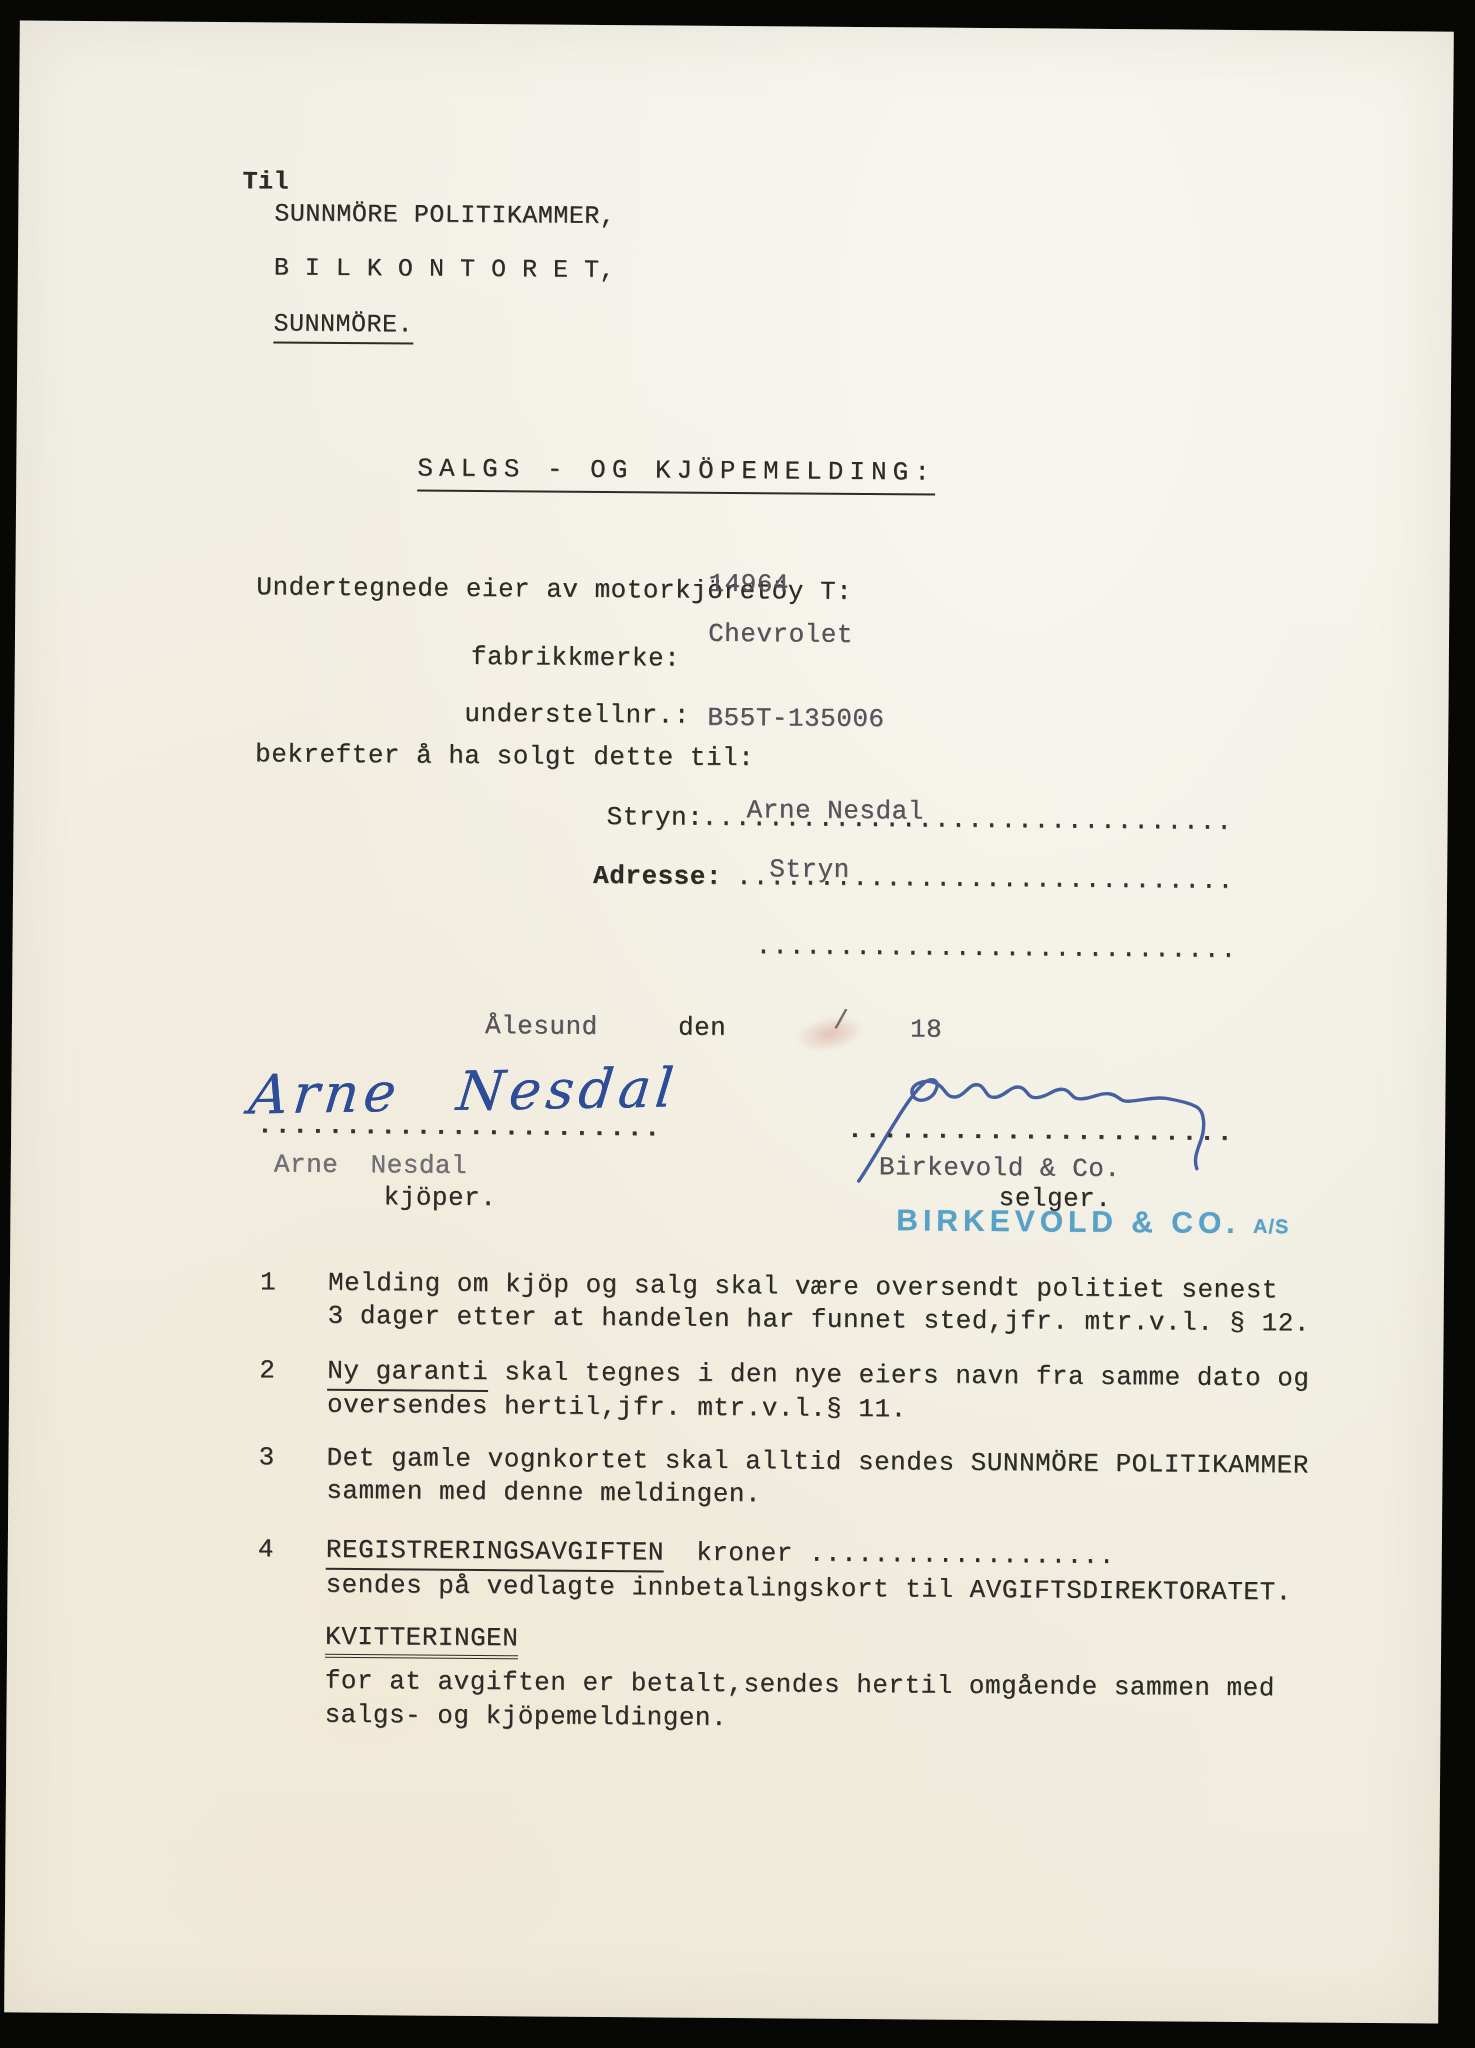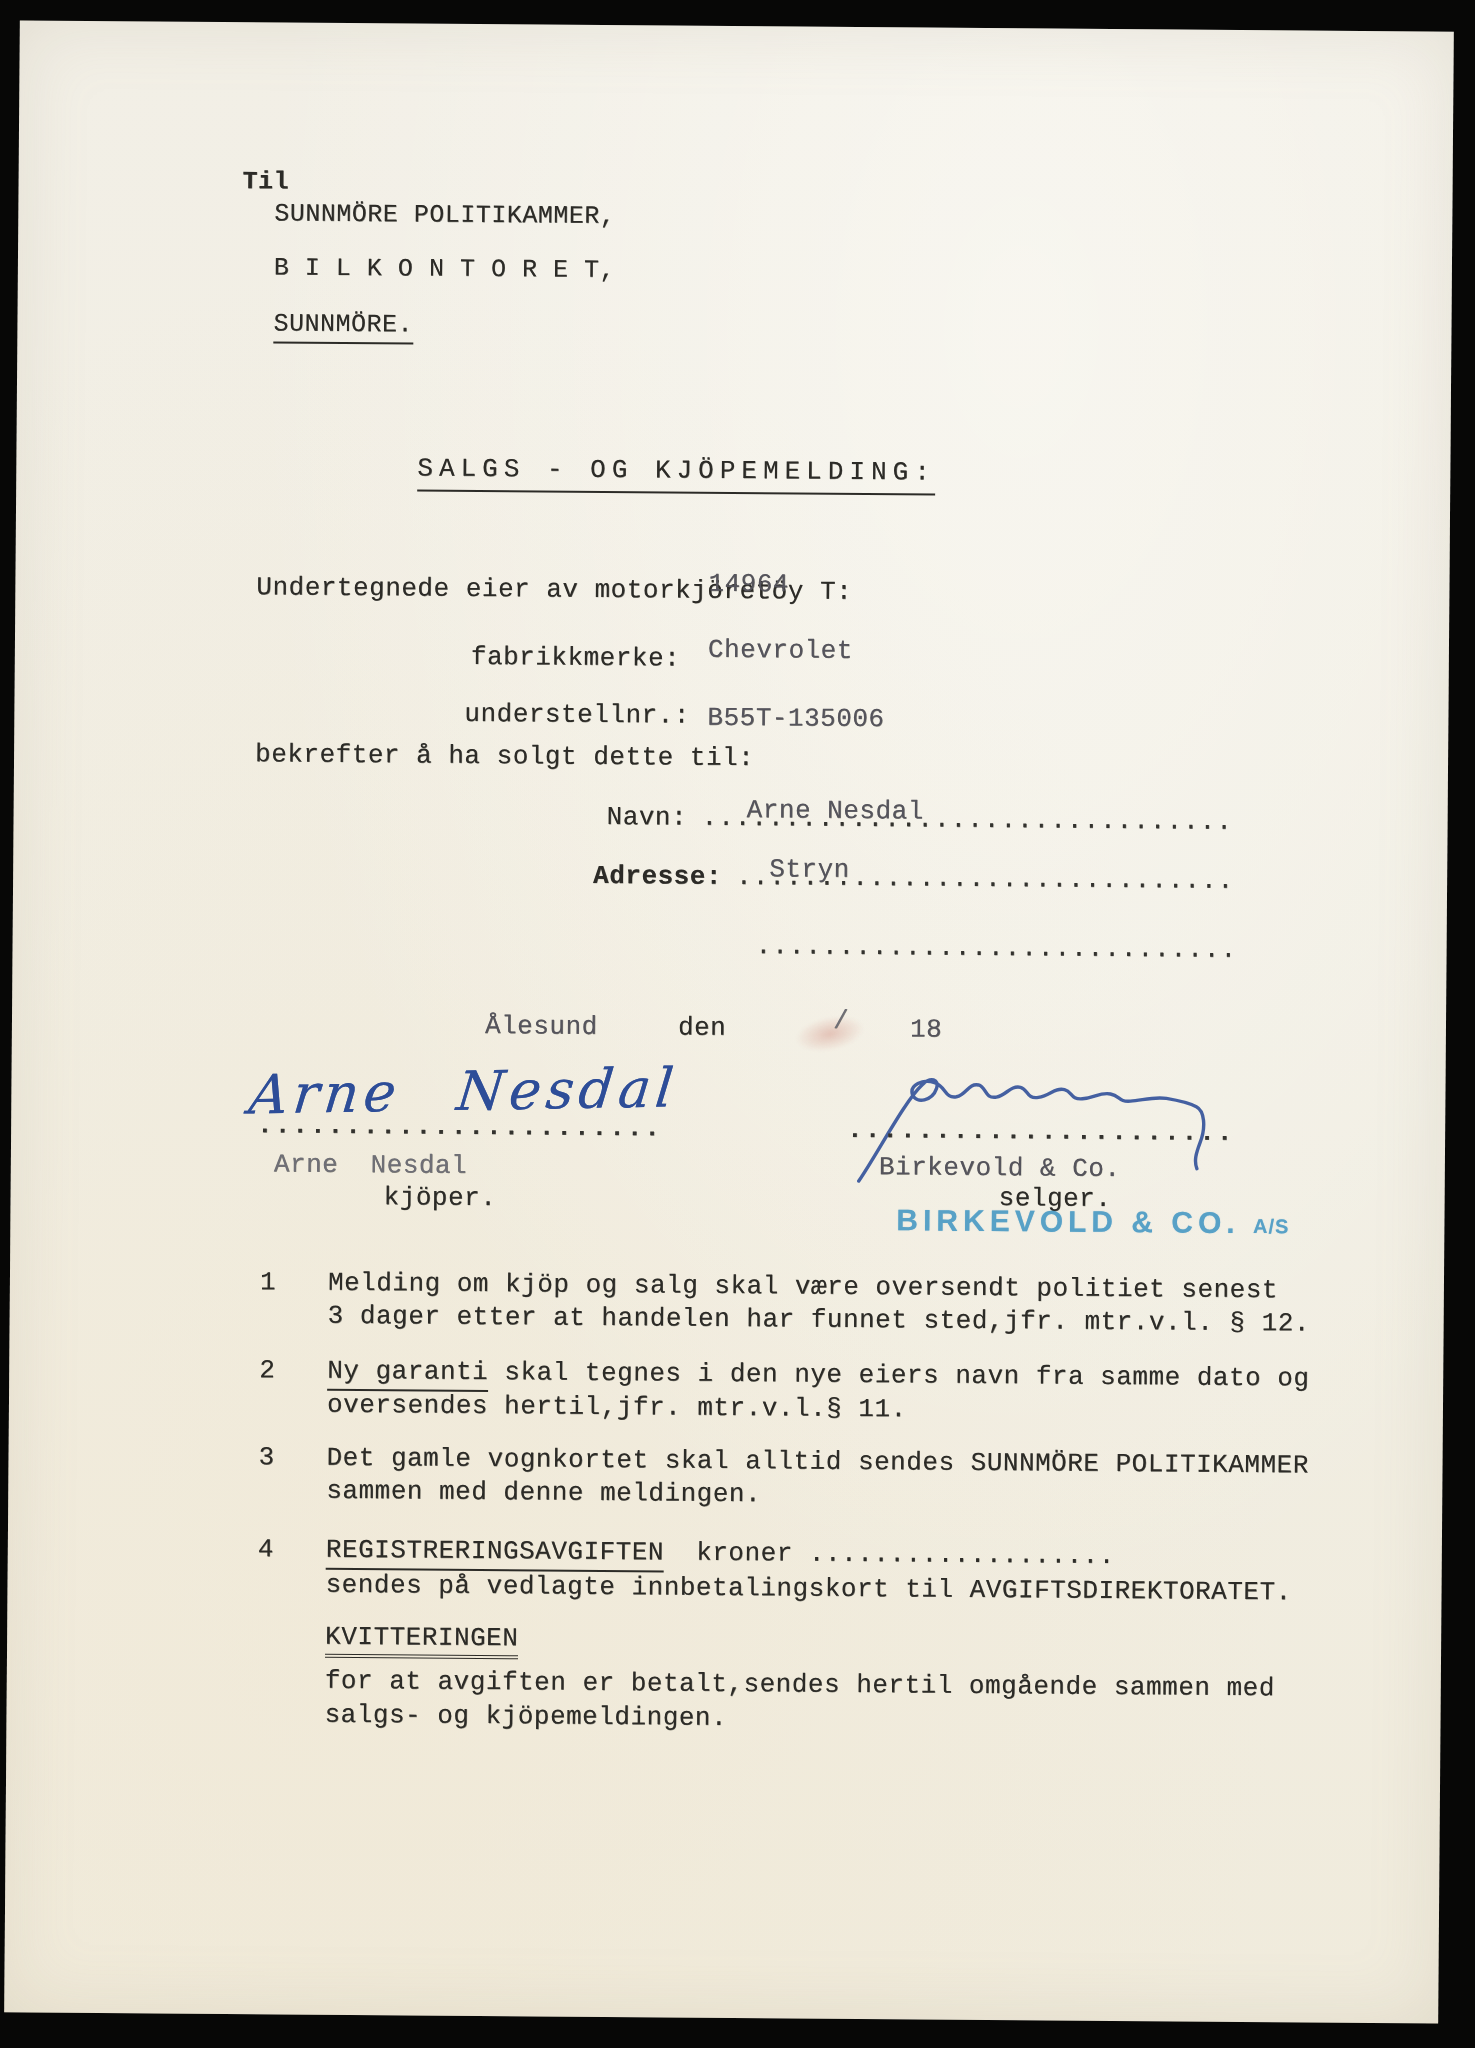--- a/index.html
+++ b/index.html
@@ -65,28 +65,28 @@
   <div class="tw hdr" style="left:256px;top:176px;">SUNNMÖRE POLITIKAMMER,</div>
   <div class="tw hdr" style="left:256px;top:230px;">B I L K O N T O R E T,</div>
   <div class="tw hdr" style="left:256px;top:286px;"><span class="ul2">SUNNMÖRE.</span></div>
 
   <div class="tw title" style="left:401px;top:429px;"><span class="ul2" style="padding-bottom:6px;">SALGS - OG KJÖPEMELDING:</span></div>
 
   <div class="tw" style="left:241px;top:549px;">Undertegnede eier av motorkjöretöy T:</div>
   <div class="tw light" style="left:693px;top:542px;font-family:Liberation Mono, monospace;">14964</div>
 
   <div class="tw" style="left:456px;top:617px;">fabrikkmerke:</div>
-  <div class="tw light" style="left:693px;top:608px;text-align:center;">Chevrolet</div>
+  <div class="tw light" style="left:693px;top:592px;text-align:center;">Chevrolet</div>
 
   <div class="tw" style="left:450px;top:674px;">understellnr.:</div>
   <div class="tw light" style="left:693px;top:676px;">B55T-135006</div>
 
   <div class="tw" style="left:241px;top:716px;">bekrefter å ha solgt dette til:</div>
 
-  <div class="tw" style="left:593px;top:776px;">Navn:</div>
+  <div class="tw" style="left:593px;top:776px;">Stryn:</div>
   <div class="tw dots" style="left:688px;top:776px;letter-spacing:1px;">................................</div>
   <div class="tw light" style="left:733px;top:768px;">Arne Nesdal</div>
 
   <div class="tw" style="left:580px;top:835px;font-weight:bold;">Adresse:</div>
   <div class="tw dots" style="left:723px;top:835px;letter-spacing:1px;">..............................</div>
   <div class="tw light" style="left:756px;top:827px;">Stryn</div>
 
   <div class="tw dots" style="left:743px;top:904px;letter-spacing:1px;">.............................</div>
 
   <div class="tw light" style="left:473px;top:986px;">Ålesund</div>

